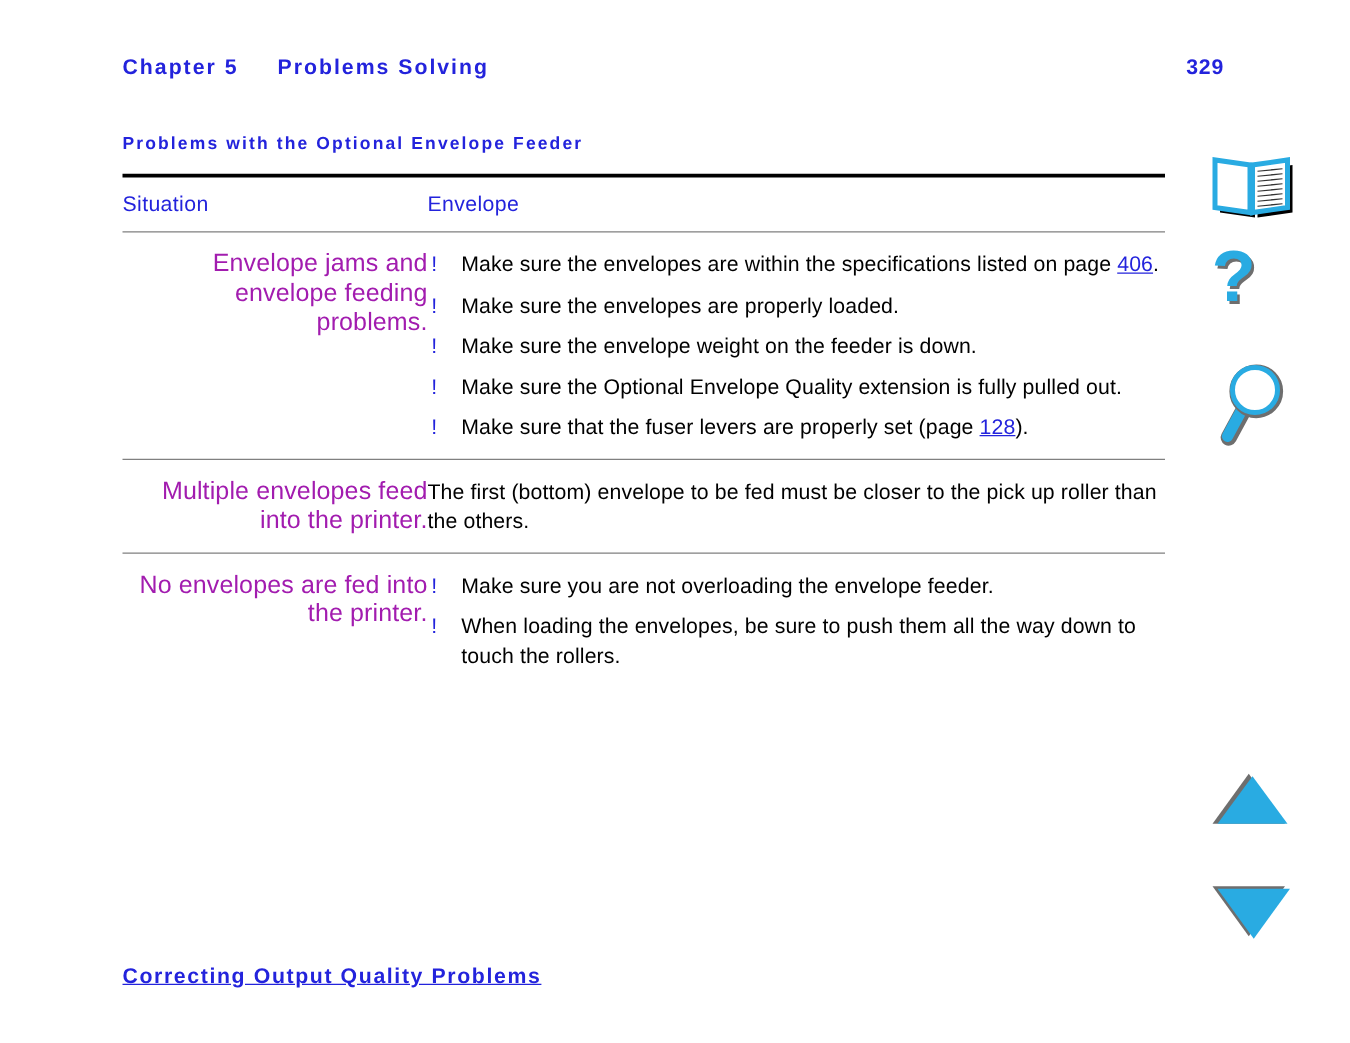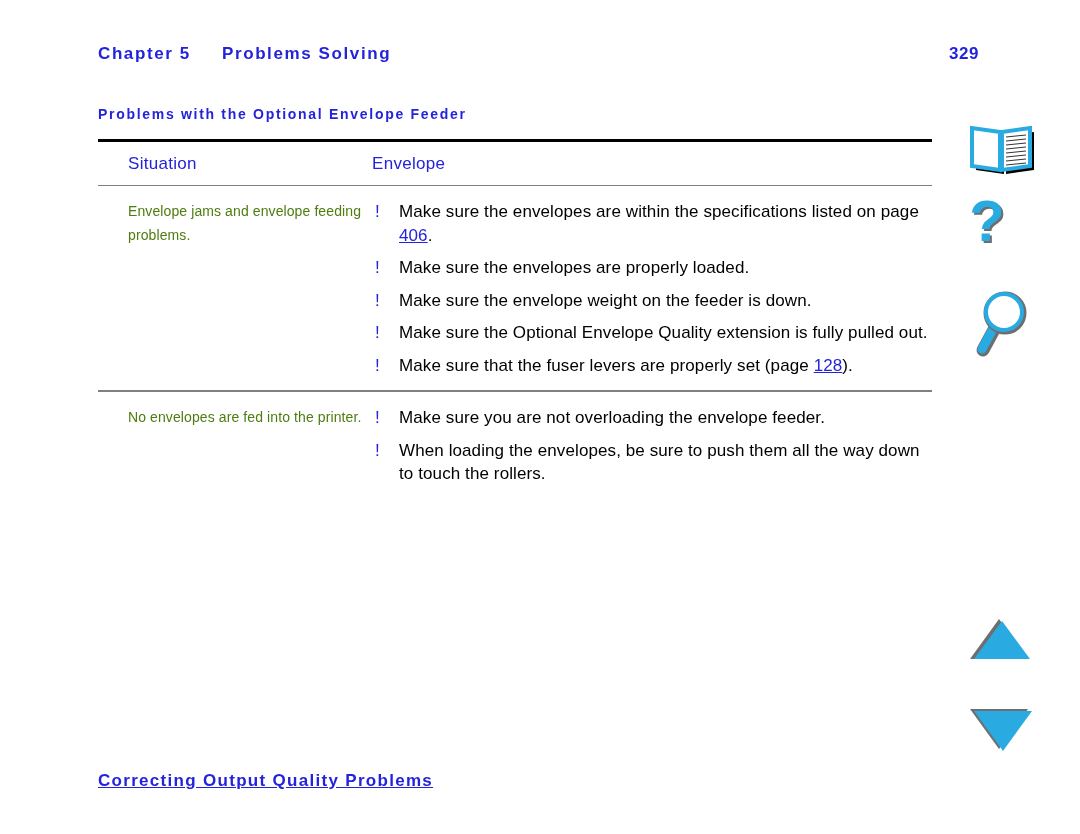--- a/index.html
+++ b/index.html
@@ -84,41 +84,41 @@
     width: 100%;
   }
   .row {
     display: flex;
     align-items: flex-start;
   }
   .col-situation {
     width: 244px;
     flex: 0 0 244px;
     box-sizing: border-box;
-    margin-left: 30px;
   }
   .col-solution {
     flex: 1 1 auto;
     box-sizing: border-box;
   }
 
   .hdr-row { padding: 12px 0 11px 0; }
   .hdr-cell {
     color: #2323dc;
     font-size: 17px;
     letter-spacing: 0.3px;
     white-space: nowrap;
   }
 
   .body-row { padding: 14px 0 13px 0; }
   .situation-text {
-    color: #4d7c0f;
-    font-size: 14px;
+    color: #a21caf;
+    font-size: 20px;
     line-height: 23.5px;
     letter-spacing: 0.1px;
+    text-align: right;
   }
 
   .bullets {
     margin: 0;
     padding: 0;
     list-style: none;
   }
   .bullet {
     position: relative;
     padding-left: 27px;
@@ -226,20 +226,28 @@
         </li>
         <li class="bullet">
           <span class="marker">!</span><span>Make sure that the fuser levers are properly set (page </span><a class="xref" href="#">128</a><span>).</span>
         </li>
       </ul>
     </div>
   </div>
 
   <div class="rule-thin"></div>
 
+  <div class="row body-row">
+    <div class="col-situation">
+      <div class="situation-text">Multiple envelopes feed into the printer.</div>
+    </div>
+    <div class="col-solution">
+      <div class="plain-para">The first (bottom) envelope to be fed must be closer to the pick up roller than the others.</div>
+    </div>
+  </div>
 
   <div class="rule-thin"></div>
 
   <div class="row body-row">
     <div class="col-situation">
       <div class="situation-text">No envelopes are fed into the printer.</div>
     </div>
     <div class="col-solution">
       <ul class="bullets">
         <li class="bullet">

